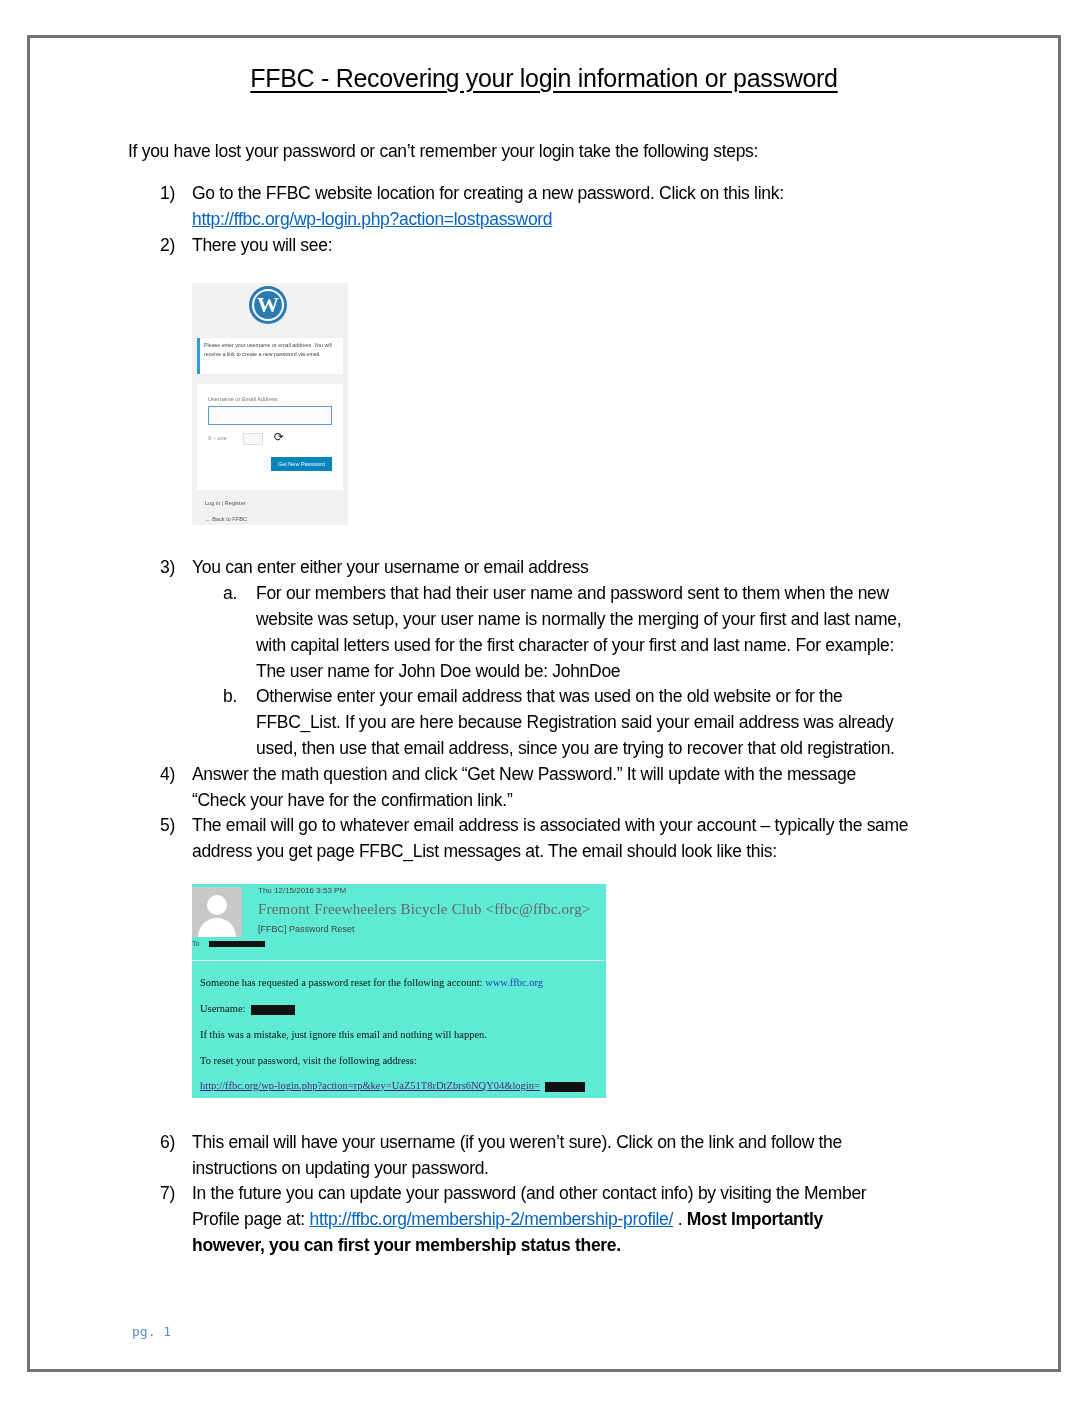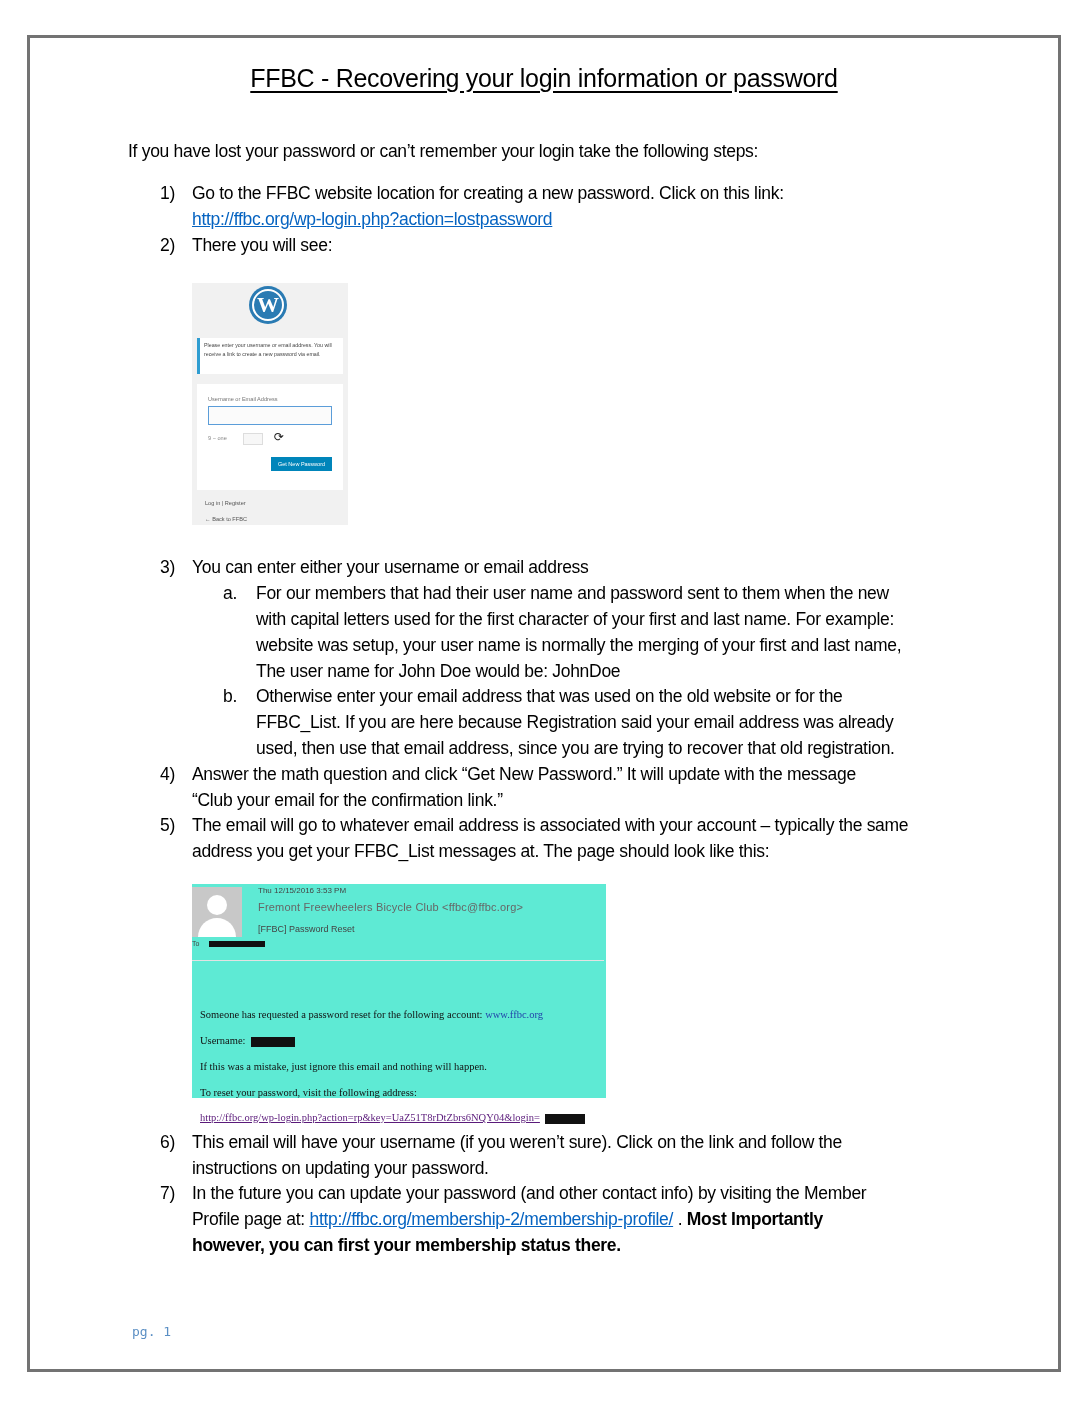--- a/index.html
+++ b/index.html
@@ -28,26 +28,26 @@
   .wp-btn { position:absolute; left:74px; top:73px; width:61px; height:14px; background:#0085ba; color:#fff; font-size:5.5px; display:flex; align-items:center; justify-content:center; }
   .wp-links { position:absolute; left:13px; top:217px; font-size:5.6px; color:#555; }
   .wp-back { position:absolute; left:13px; top:233px; font-size:5.6px; color:#555; }
 
   
   .em { position:absolute; left:192px; top:884px; width:414px; height:214px; background:#5eead4; font-family:"Liberation Serif", serif; }
   .em-avatar { position:absolute; left:0; top:3px; width:50px; height:50px; background:#c8c8c8; overflow:hidden; }
   .em-avatar .head { position:absolute; left:15px; top:8px; width:20px; height:20px; border-radius:50%; background:#fff; }
   .em-avatar .body { position:absolute; left:6px; top:31px; width:38px; height:30px; border-radius:19px 19px 0 0; background:#fff; }
   .em-date { position:absolute; left:66px; top:2px; font-family:"Liberation Sans", sans-serif; font-size:8px; color:#444; }
-  .em-from { position:absolute; left:66px; top:17px; font-family:Liberation Sans, sans-serif; font-size:11px; color:#666; letter-spacing:0.2px;text-align:right; }
+  .em-from { position:absolute; left:66px; top:17px; font-family:Liberation Serif, serif; font-size:15px; color:#666; letter-spacing:0.2px; }
   .em-subject { position:absolute; left:66px; top:40px; font-family:"Liberation Sans", sans-serif; font-size:9px; color:#444; }
   .em-to { position:absolute; left:0; top:56px; font-family:"Liberation Sans", sans-serif; font-size:7px; color:#444; }
   .redact { display:inline-block; background:#111; vertical-align:middle; }
   .em-rule { position:absolute; left:0; top:76px; width:412px; height:1px; background:#e2e2e2; }
-  .em-line { position:absolute; left:8px; font-size:10.5px; color:#111; white-space:nowrap;margin-top:32px; }
+  .em-line { position:absolute; left:8px; font-size:10.5px; color:#111; white-space:nowrap; }
   .em-line .wwwlink { color:#2244aa; }
   .em-reset-link { color:#5a1a7a; text-decoration:underline;text-align:center; }
 
   .footer { position:absolute; left:132px; top:1324px; font-size:13px; color:#5b8fc4; font-family:"DejaVu Sans Mono", monospace; }
 </style>
 </head>
 <body>
 
 <div class="page-border"></div>
 
@@ -84,42 +84,42 @@
 </div>
 
 <div class="step" style="left:192px; top:554px; width:760px;">
   <span class="num">3)</span>
   <div>You can enter either your username or email address</div>
 </div>
 
 <div class="sub" style="left:256px; top:580px; width:720px;">
   <span class="let">a.</span>
   <div>For our members that had their user name and password sent to them when the new</div>
+  <div>website was setup, your user name is normally the merging of your first and last name,</div>
   <div>with capital letters used for the first character of your first and last name. For example:</div>
-  <div>website was setup, your user name is normally the merging of your first and last name,</div>
   <div>The user name for John Doe would be: JohnDoe</div>
 </div>
 
 <div class="sub" style="left:256px; top:683px; width:720px;">
   <span class="let">b.</span>
   <div>Otherwise enter your email address that was used on the old website or for the</div>
   <div>FFBC_List. If you are here because Registration said your email address was already</div>
   <div>used, then use that email address, since you are trying to recover that old registration.</div>
 </div>
 
 <div class="step" style="left:192px; top:761px; width:780px;">
   <span class="num">4)</span>
   <div>Answer the math question and click “Get New Password.” It will update with the message</div>
-  <div>“Club your email for the confirmation link.”</div>
+  <div>“Check your have for the confirmation link.”</div>
 </div>
 
 <div class="step" style="left:192px; top:812px; width:790px;">
   <span class="num">5)</span>
   <div>The email will go to whatever email address is associated with your account – typically the same</div>
-  <div>address you get your FFBC_List messages at. The page should look like this:</div>
+  <div>address you get page FFBC_List messages at. The email should look like this:</div>
 </div>
 
 <div class="em">
   <div class="em-avatar">
     <div class="head"></div>
     <div class="body"></div>
   </div>
   <div class="em-date">Thu 12/15/2016 3:53 PM</div>
   <div class="em-from">Fremont Freewheelers Bicycle Club &lt;ffbc@ffbc.org&gt;</div>
   <div class="em-subject">[FFBC] Password Reset</div>

